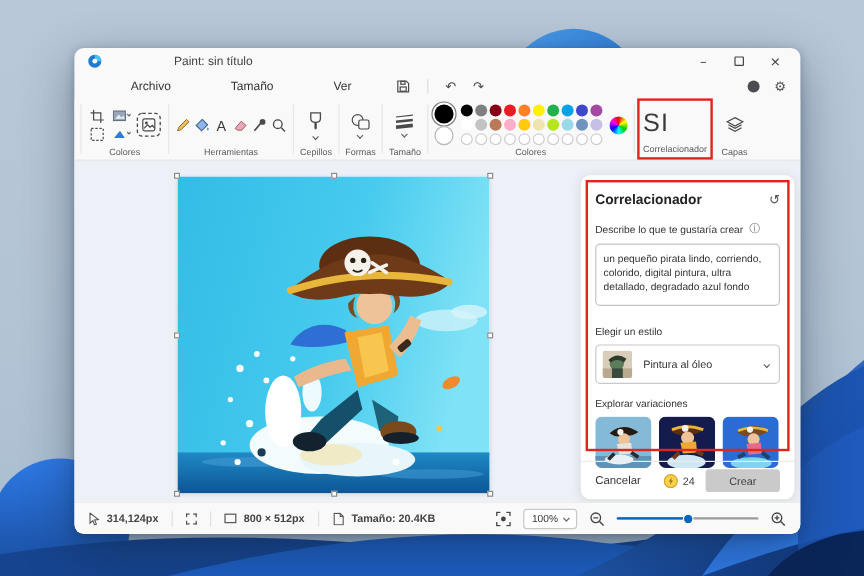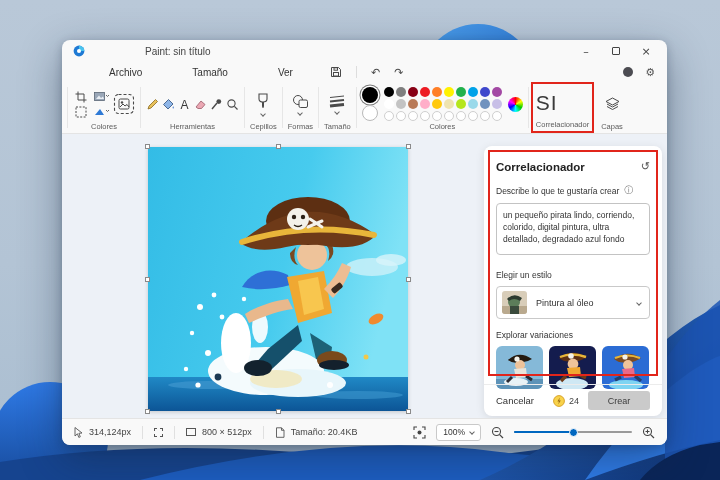--- a/index.html
+++ b/index.html
@@ -99,21 +99,21 @@
     border-top:1px solid #ececec; display:flex; align-items:center; padding:0 12px; }
   .cancel { font-size:9.5px; color:#333; }
   .credits { margin-left:auto; display:flex; align-items:center; gap:4px; font-size:9px; color:#444; }
   .create-btn { margin-left:9px; width:62px; height:19px; background:#cacaca; border:none;
     border-radius:3px; font-size:9px; color:#3c3c3c; font-family:inherit; }
 
   
   .statusbar { position:absolute; left:0; right:0; bottom:0; height:27px; background:#f9f9f9;
     border-top:1px solid #e4e4e4; display:flex; align-items:center; padding:0 12px;
     font-size:9px; color:#444; border-radius:0 0 8px 8px; }
-  .sb-group { display:flex; align-items:center; gap:6px; }
+  .sb-group { display:flex; align-items:center; gap:6px;font-weight:bold; }
   .sb-sep { width:1px; height:13px; background:#e0e0e0; margin:0 11px; }
   .dash-sq { width:9px; height:9px; border:1px dashed #555; }
   .canv-ic { width:10px; height:8px; border:1px solid #555; }
   .sb-right { margin-left:auto; display:flex; align-items:center; gap:10px; }
   .zoom-box { border:1px solid #c9c9c9; border-radius:3px; height:17px; padding:0 6px;
     display:flex; align-items:center; gap:5px; font-size:8.5px; color:#333; background:#fff; }
   .slider { position:relative; width:118px; height:10px; display:flex; align-items:center; }
   .slider .track { width:100%; height:2px; background:#9a9a9a; border-radius:1px; }
   .slider .fill { position:absolute; left:0; width:50%; height:2px; background:#0067c0; border-radius:1px; }
   .slider .knob { position:absolute; left:calc(50% - 4px); width:9px; height:9px; border-radius:50%;

